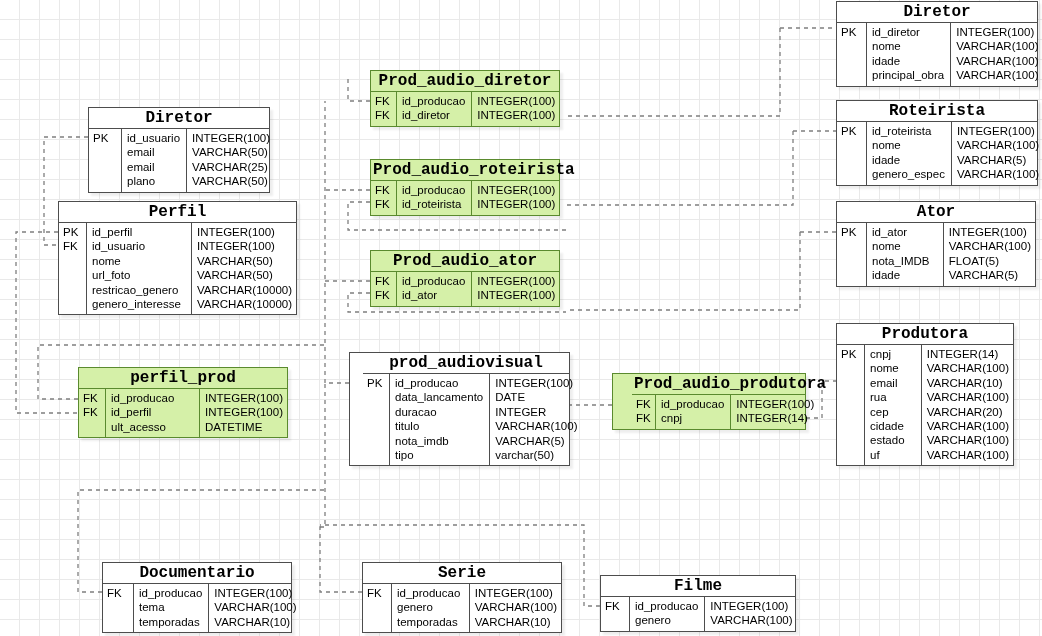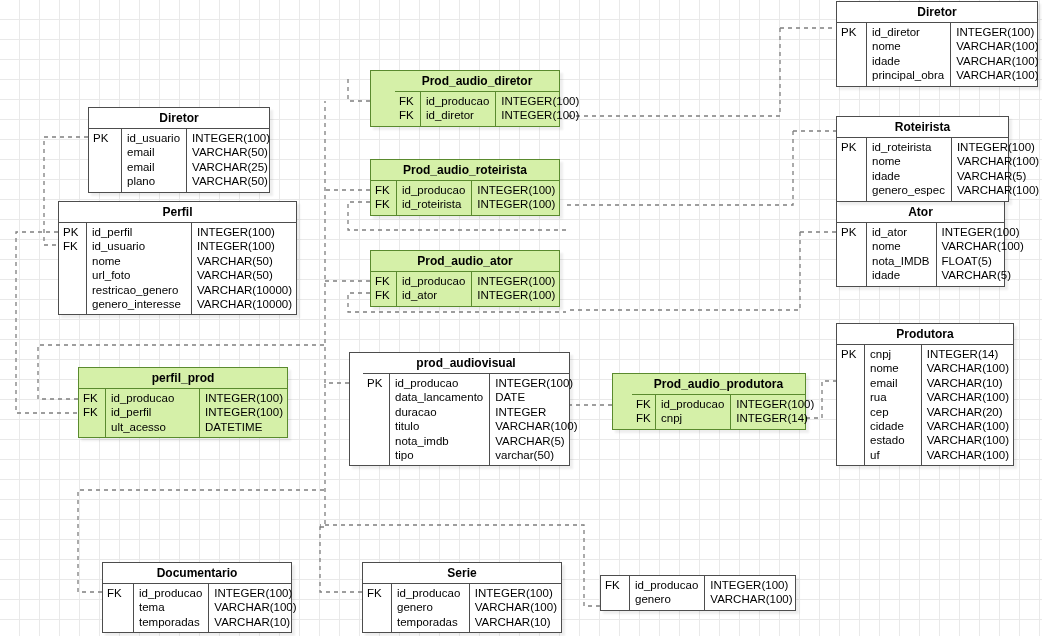--- a/index.html
+++ b/index.html
@@ -17,23 +17,23 @@
   .entity{
     position:absolute;z-index:2;
     background:#ffffff;
     border:1px solid #4d4d4d;
     box-shadow:3px 3px 2px rgba(0,0,0,0.07);
     box-sizing:border-box;
     font-size:11.5px;color:#000;
   }
   .entity.green{background:#d5f0a8;border-color:#5a8a2e;}
   .entity .title{
-    text-align:center;font-size:12px;font-weight:bold;
+    text-align:center;font-size:16px;font-weight:bold;
     padding:3px 2px 3px 2px;border-bottom:1px solid #4d4d4d;
-    background:inherit;line-height:14px;
+    background:inherit;line-height:14px;font-family:Liberation Mono, monospace;
   }
   .entity.green .title{border-bottom-color:#5a8a2e;background:#d5f0a8;}
   .entity .body{display:flex;align-items:stretch;}
   .col-key{
     flex:0 0 auto;border-right:1px solid #4d4d4d;
     padding:2px 3px 3px 4px;text-align:left;box-sizing:border-box;
   }
   .entity.green .col-key{border-right-color:#5a8a2e;}
   .col-attr{
     flex:1 1 auto;border-right:1px solid #4d4d4d;
@@ -84,20 +84,21 @@
 
     <path d="M102,592 L 78,592 L 78,490 L 325,490"></path>
 
     <path d="M362,592 L 320,592 L 320,527 L 325,527"></path>
     <path d="M320,527 L 325,527 L 325,383"></path>
 
     <path d="M600,606 L 584,606 L 584,525 L 320,525"></path>
   </g>
 </svg>
 <div class="entity" style="left: 600px; top: 575px; width: 196px;">
+    <div class="title">Filme</div>
     <div class="body">
       <div class="col-key" style="width: 29px;">
         <div class="row">FK</div>
         <div class="row empty">&nbsp;</div>
       </div>
       <div class="col-attr" style="width: 90px;">
         <div class="row">id_producao</div>
         <div class="row">genero</div>
       </div>
       <div class="col-type">
@@ -239,21 +240,21 @@
       <div class="col-attr" style="width: 90px;">
         <div class="row">id_producao</div>
         <div class="row">id_roteirista</div>
       </div>
       <div class="col-type">
         <div class="row">INTEGER(100)</div>
         <div class="row">INTEGER(100)</div>
       </div>
     </div>
   </div>
-<div class="entity green" style="left: 370px; top: 70px; width: 190px; padding-left: 24px;">
+<div class="entity green" style="left: 370px; top: 70px; width: 190px;">
     <div class="title">Prod_audio_diretor</div>
     <div class="body">
       <div class="col-key" style="width: 26px;">
         <div class="row">FK</div>
         <div class="row">FK</div>
       </div>
       <div class="col-attr" style="width: 90px;">
         <div class="row">id_producao</div>
         <div class="row">id_diretor</div>
       </div>
@@ -343,21 +344,21 @@
         <div class="row">VARCHAR(100)</div>
         <div class="row">VARCHAR(10)</div>
         <div class="row">VARCHAR(100)</div>
         <div class="row">VARCHAR(20)</div>
         <div class="row">VARCHAR(100)</div>
         <div class="row">VARCHAR(100)</div>
         <div class="row">VARCHAR(100)</div>
       </div>
     </div>
   </div>
-<div class="entity" style="left: 836px; top: 201px; width: 169px;">
+<div class="entity" style="left: 836px; top: 201px; width: 200px;">
     <div class="title">Ator</div>
     <div class="body">
       <div class="col-key" style="width: 30px;">
         <div class="row">PK</div>
         <div class="row empty">&nbsp;</div>
         <div class="row empty">&nbsp;</div>
         <div class="row empty">&nbsp;</div>
       </div>
       <div class="col-attr" style="width: 92px;">
         <div class="row">id_ator</div>
@@ -366,21 +367,21 @@
         <div class="row">idade</div>
       </div>
       <div class="col-type">
         <div class="row">INTEGER(100)</div>
         <div class="row">VARCHAR(100)</div>
         <div class="row">FLOAT(5)</div>
         <div class="row">VARCHAR(5)</div>
       </div>
     </div>
   </div>
-<div class="entity" style="left: 836px; top: 100px; width: 173px; margin-top: 16px;">
+<div class="entity" style="left: 836px; top: 100px; width: 202px;">
     <div class="title">Roteirista</div>
     <div class="body">
       <div class="col-key" style="width: 30px;">
         <div class="row">PK</div>
         <div class="row empty">&nbsp;</div>
         <div class="row empty">&nbsp;</div>
         <div class="row empty">&nbsp;</div>
       </div>
       <div class="col-attr" style="width: 110px;">
         <div class="row">id_roteirista</div>

